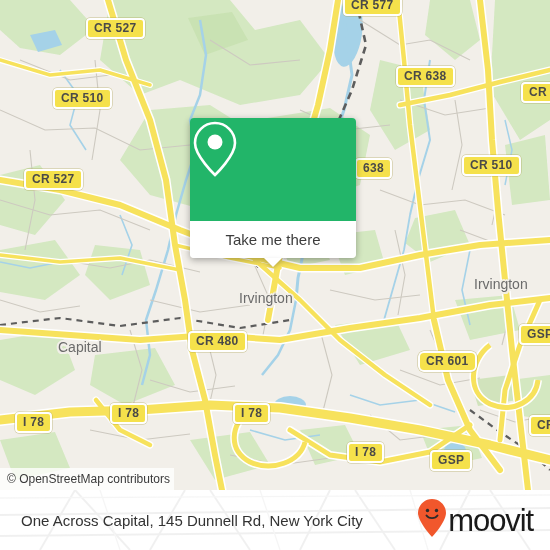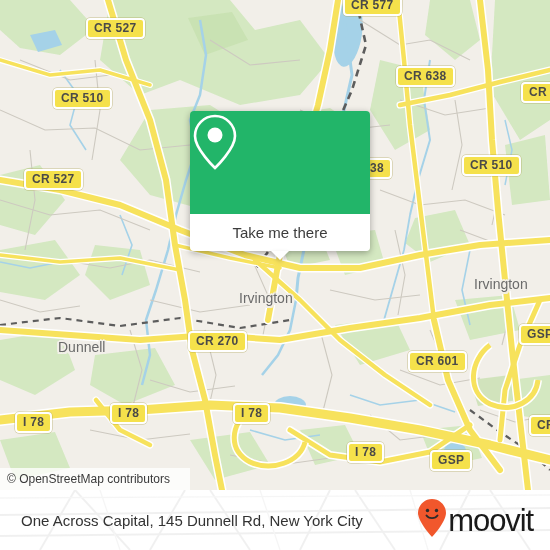--- a/index.html
+++ b/index.html
@@ -45,22 +45,22 @@
     letter-spacing:.3px;
     padding:2px 6px 3px;
     line-height:1;
     white-space:nowrap;
     box-shadow:0 0 0 .5px rgba(160,150,60,.55);
   }
 
   
   .card {
     position:absolute;
-    left:190px; top:111px;
-    width:180px;
+    left:190px; top:118px;
+    width:166px;
     border-radius:4px;
     box-shadow:0 2px 7px rgba(0,0,0,.33);
     overflow:visible;
     z-index:40;
   }
   .card-top {
     background:#22b569;
     border-radius:4px 4px 0 0;
     height:103px;
     display:flex; align-items:center; justify-content:center;
@@ -86,21 +86,21 @@
     border-top:9px solid #ffffff;
     filter:drop-shadow(0 2px 2px rgba(0,0,0,.2));
   }
 
   
   .osm {
     position:absolute;
     left:0; bottom:0;
     height:22px;
     display:flex; align-items:center;
-    padding:0 20px 0 7px;
+    padding:0 4px 0 7px;
     background:rgba(255,255,255,.78);
     font-size:12px;
     color:#3a3a3a;
     white-space:nowrap;
     z-index:30;
   }
 
   
   .footer {
     position:absolute; left:0; top:490px;
@@ -291,34 +291,34 @@
 
     <div id="shields">
         <div class="shield" style="left: 86px; top: 18px;">CR 527</div>
         <div class="shield" style="left: 343px; top: -5px;">CR 577</div>
         <div class="shield" style="left: 396px; top: 66px;">CR 638</div>
         <div class="shield" style="left: 521px; top: 82px;">CR 6</div>
         <div class="shield" style="left: 53px; top: 88px;">CR 510</div>
         <div class="shield" style="left: 24px; top: 169px;">CR 527</div>
         <div class="shield" style="left: 355px; top: 158px;">638</div>
         <div class="shield" style="left: 462px; top: 155px;">CR 510</div>
-        <div class="shield" style="left: 188px; top: 331px;">CR 270</div>
-        <div class="shield" style="left: 408px; top: 351px;">CR 601</div>
+        <div class="shield" style="left: 188px; top: 331px;">CR 480</div>
+        <div class="shield" style="left: 418px; top: 351px; border-radius: 6px;">CR 601</div>
         <div class="shield" style="left: 519px; top: 324px;">GSP</div>
         <div class="shield" style="left: 529px; top: 415px;">CR</div>
         <div class="shield" style="left: 15px; top: 412px;">I 78</div>
         <div class="shield" style="left: 110px; top: 403px;">I 78</div>
         <div class="shield" style="left: 233px; top: 403px;">I 78</div>
         <div class="shield" style="left: 347px; top: 442px;">I 78</div>
         <div class="shield" style="left: 430px; top: 450px;">GSP</div>
       </div>
 
     <div id="places">
         <div class="place big" style="left: 239px; top: 271px;">Irvington</div>
-        <div class="place big" style="left: 58px; top: 320px;">Dunnell</div>
+        <div class="place big" style="left: 58px; top: 320px;">Capital</div>
         <div class="place big" style="left: 474px; top: 257px;">Irvington</div>
       </div>
 
     <div class="card">
       <div class="card-top">
         <span>
           <svg width="50" height="62" viewBox="0 0 50 62">
             <path d="M25 5 C14 5 5 14 5 25 C5 38 25 57 25 57 C25 57 45 38 45 25 C45 14 36 5 25 5 Z" fill="none" stroke="#ffffff" stroke-width="2.6"></path>
             <circle cx="25" cy="24" r="7.5" fill="#ffffff"></circle>
           </svg>

